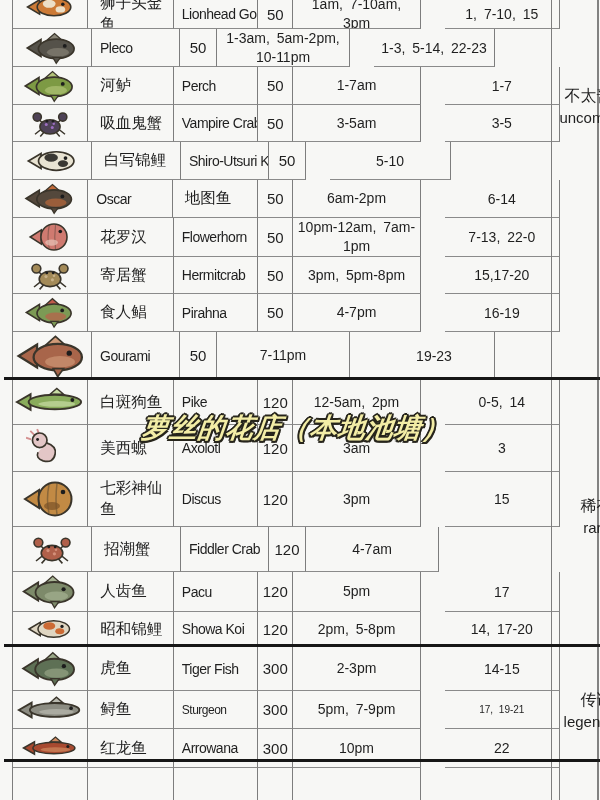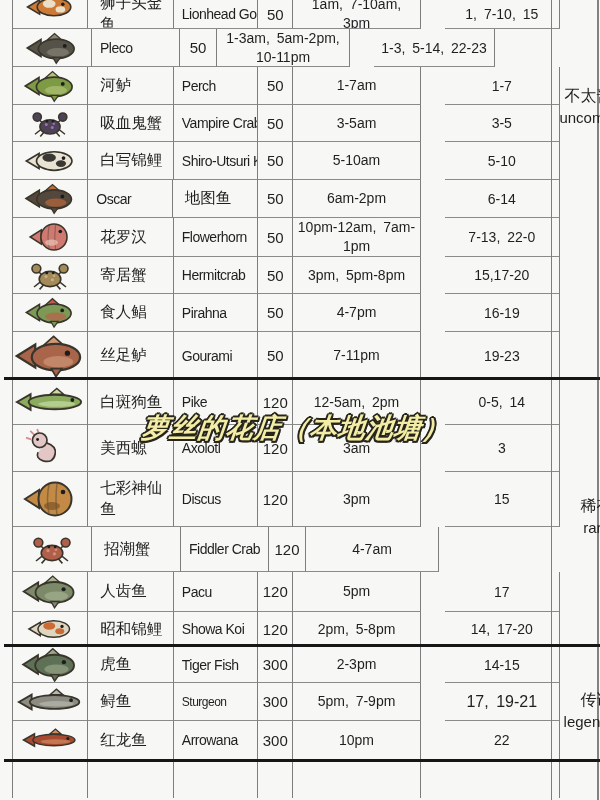--- a/index.html
+++ b/index.html
@@ -9,21 +9,21 @@
   .row{display:flex;width:547px;}
   .cell{box-sizing:border-box;border-right:1px solid #7d7d7d;border-bottom:1px solid #8a8a8a;
         display:flex;align-items:center;overflow:hidden;}
   .c-icon{width:79px;justify-content:center;}
   .c-cn{width:89px;font-size:15.5px;padding-left:12px;}
   .c-en{width:88px;font-size:14px;letter-spacing:-0.5px;padding-left:8px;white-space:nowrap;}
   .c-price{width:37px;justify-content:center;font-size:15px;}
   .c-time{width:133px;justify-content:center;text-align:center;font-size:14px;line-height:1.35;word-spacing:3px;padding:0 3px;}
   .c-hours{width:121px;justify-content:center;text-align:center;font-size:14px;word-spacing:3px;margin-left:24px;}
   .row-small .c-en{font-size:12px;}
-  .row-small .c-hours{font-size:16px;}
+  .row-small .c-hours{font-size:10px;}
   .cut-top svg{margin-top:-15px;}
   .raritycol{position:absolute;left:551px;top:0;width:89px;height:800px;border-left:1px solid #7d7d7d;box-sizing:border-box;}
   .rarity{position:absolute;width:89px;text-align:center;line-height:1.45;}
   .rarity .rcn{font-size:16px;}
   .rarity .ren{font-size:15px;}
   .r-uncommon{top:84px;}
   .r-rare{top:494px;}
   .r-legendary{top:688px;}
   .secline{position:absolute;left:4px;width:596px;height:3px;background:#161616;z-index:6;}
   .edge-r{position:absolute;top:0;right:1px;width:2px;height:800px;background:rgba(35,35,32,.55);z-index:8;}
@@ -120,21 +120,20 @@
             <polygon points="4,20 19,11 19,29" fill="#e8e3d2" stroke="#3a352b" stroke-width="2"></polygon>
             <ellipse cx="37" cy="20" rx="21" ry="11" fill="#e8e3d2" stroke="#3a352b" stroke-width="2"></ellipse>
             <ellipse cx="31" cy="16" rx="8" ry="5" fill="#3a3833"></ellipse>
             <ellipse cx="45" cy="23" rx="6" ry="4" fill="#3a3833"></ellipse>
             <circle cx="48" cy="16.5" r="2.2" fill="#1d1d1d"></circle>
           </svg>
         </div>
       <div class="cell c-cn">白写锦鲤</div>
       <div class="cell c-en">Shiro-Utsuri Koi</div>
       <div class="cell c-price">50</div>
-      <div class="cell c-time">5-10am</div>
       <div class="cell c-hours">5-10</div>
     </div>
 
     <div class="row" style="height:38px">
       <div class="cell c-icon">
           <svg width="54" height="33" viewBox="0 0 64 40">
             <polygon points="3,20 19,10 19,30" fill="#54483c" stroke="#3a352b" stroke-width="2"></polygon>
             <polygon points="26,11 35,3 44,11" fill="#c06a3a" stroke="#3a352b" stroke-width="1.5"></polygon>
             <ellipse cx="37" cy="21" rx="21" ry="11.5" fill="#54483c" stroke="#3a352b" stroke-width="2"></ellipse>
             <ellipse cx="39" cy="25" rx="13" ry="5" fill="#c06a3a" opacity=".65"></ellipse>
@@ -209,21 +208,20 @@
       <div class="cell c-icon">
           <svg width="78" height="46" viewBox="0 0 64 40">
             <polygon points="3,20 19,10 19,30" fill="#a8654a" stroke="#3a352b" stroke-width="2"></polygon>
             <polygon points="26,11 35,3 44,11" fill="#d09a78" stroke="#3a352b" stroke-width="1.5"></polygon>
             <ellipse cx="37" cy="21" rx="21" ry="11.5" fill="#a8654a" stroke="#3a352b" stroke-width="2"></ellipse>
             <ellipse cx="39" cy="25" rx="13" ry="5" fill="#d09a78" opacity=".65"></ellipse>
             <polygon points="33,31 37,38 42,31" fill="#a8654a" stroke="#3a352b" stroke-width="1.5"></polygon>
             <circle cx="47" cy="17.5" r="2.3" fill="#1d1d1d"></circle>
           </svg>
         </div>
-      <div class="cell c-cn">丝足鲈</div>
       <div class="cell c-en">Gourami</div>
       <div class="cell c-price">50</div>
       <div class="cell c-time">7-11pm</div>
       <div class="cell c-hours">19-23</div>
     </div>
 
     <div class="row" style="height:45px">
       <div class="cell c-icon">
           <svg width="70" height="40" viewBox="0 0 72 36">
             <polygon points="2,18 16,10 16,26" fill="#8aac5c" stroke="#3a352b" stroke-width="2"></polygon>
@@ -321,21 +319,21 @@
             <circle cx="48" cy="16.5" r="2.2" fill="#1d1d1d"></circle>
           </svg>
         </div>
       <div class="cell c-cn">昭和锦鲤</div>
       <div class="cell c-en">Showa Koi</div>
       <div class="cell c-price">120</div>
       <div class="cell c-time">2pm, 5-8pm</div>
       <div class="cell c-hours">14, 17-20</div>
     </div>
 
-    <div class="row" style="height:36px">
+    <div class="row" style="height:44px">
       <div class="cell c-icon">
           <svg width="62" height="37" viewBox="0 0 64 40">
             <polygon points="3,20 19,10 19,30" fill="#5e7055" stroke="#3a352b" stroke-width="2"></polygon>
             <polygon points="26,11 35,3 44,11" fill="#9aa888" stroke="#3a352b" stroke-width="1.5"></polygon>
             <ellipse cx="37" cy="21" rx="21" ry="11.5" fill="#5e7055" stroke="#3a352b" stroke-width="2"></ellipse>
             <ellipse cx="39" cy="25" rx="13" ry="5" fill="#9aa888" opacity=".65"></ellipse>
             <polygon points="33,31 37,38 42,31" fill="#5e7055" stroke="#3a352b" stroke-width="1.5"></polygon>
             <circle cx="47" cy="17.5" r="2.3" fill="#1d1d1d"></circle>
           </svg>
         </div>

